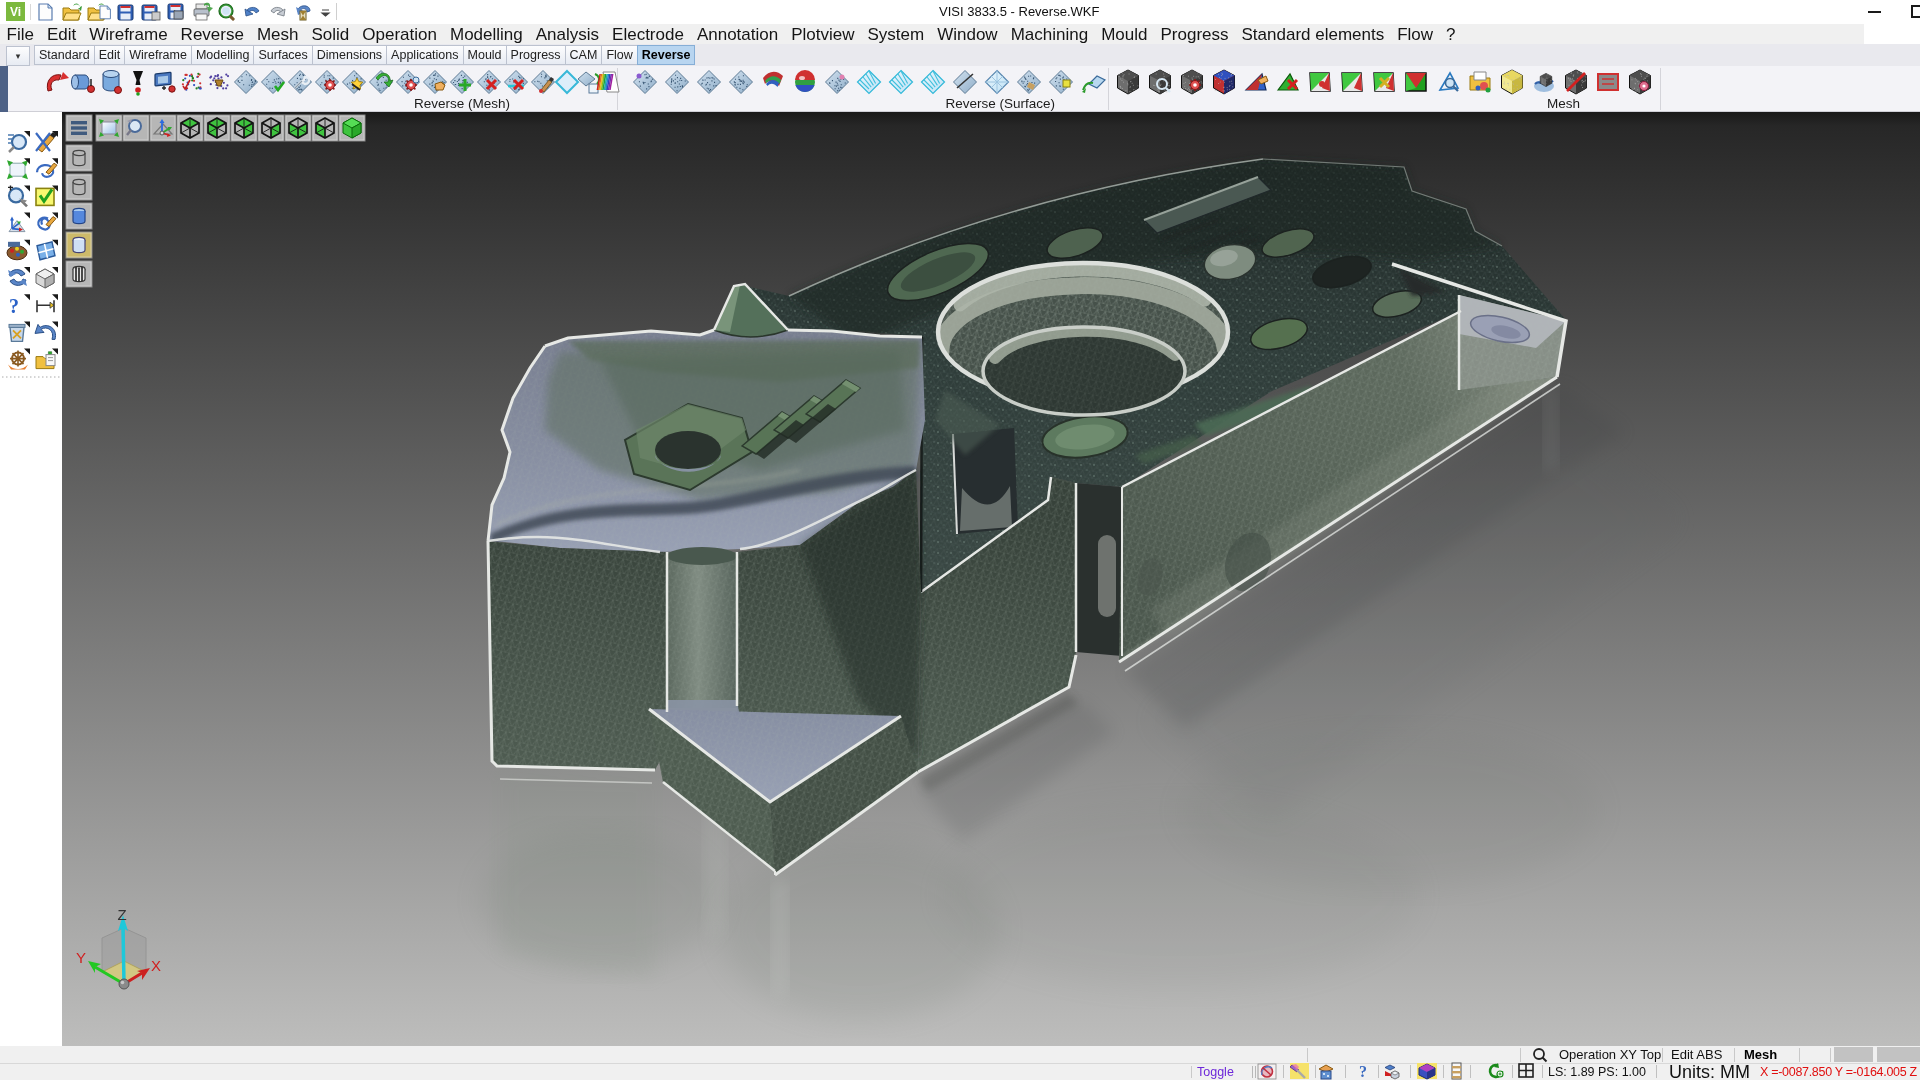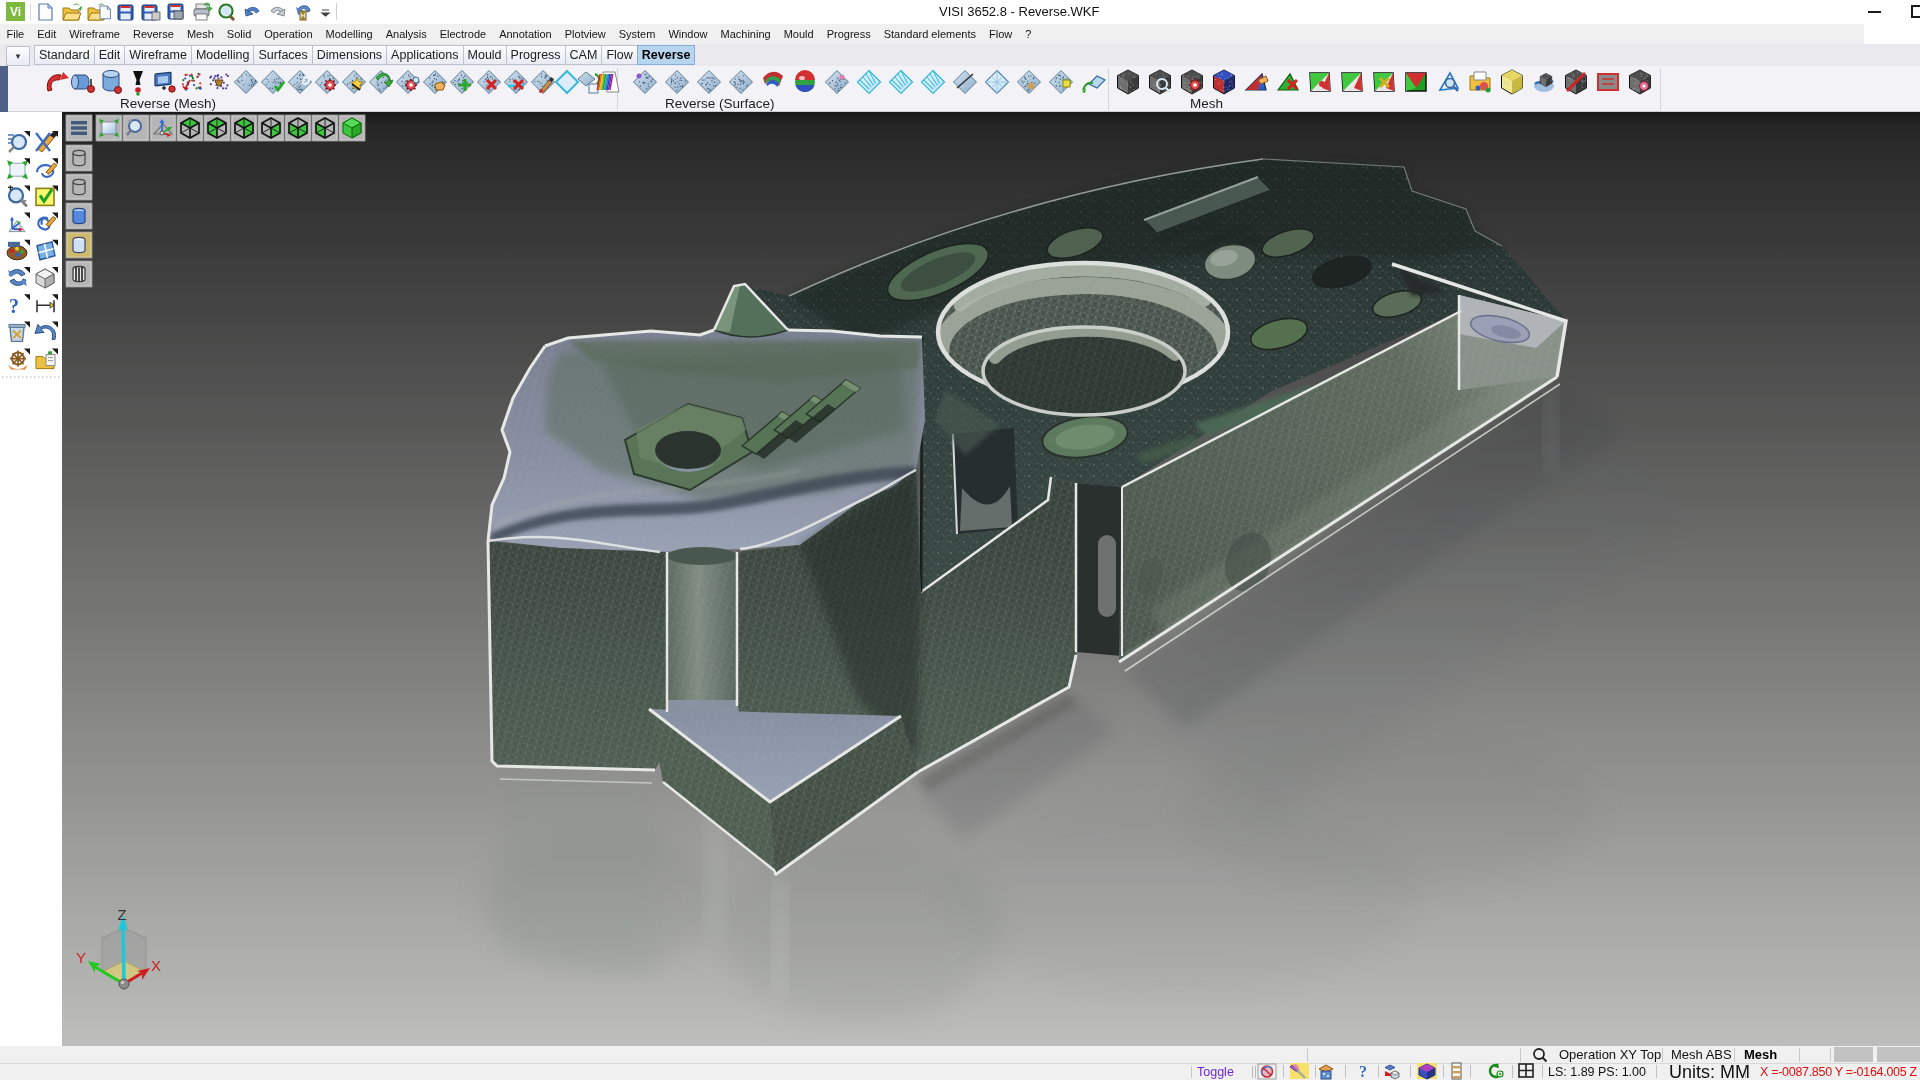--- a/index.html
+++ b/index.html
@@ -1,37 +1,37 @@
 <!DOCTYPE html>
 <html><head><meta charset="utf-8"><style>
 *{margin:0;padding:0;box-sizing:border-box}
 html,body{width:1920px;height:1080px;overflow:hidden;font-family:"Liberation Sans",sans-serif;background:#fff}
 .abs{position:absolute}
 #titlebar{left:0;top:0;width:1920px;height:24px;background:#ffffff}
 #title{left:939px;top:0;font-size:13px;line-height:23px;color:#101010}
-#menubar{left:0;top:24px;width:1864px;height:20px;background:#f0f0f0;font-size:11px;color:#151515;white-space:nowrap}
+#menubar{left:0;top:24px;width:1864px;height:20px;background:#f0f0f0;font-size:17px;color:#151515;white-space:nowrap}
 #menubar span{display:inline-block;padding:0 6.5px;line-height:21px}
 #tabrow{left:0;top:44px;width:1920px;height:22px;background:#e9e9ee;white-space:nowrap}
 .tab{display:inline-block;height:20px;line-height:19px;margin-top:1px;padding:0 4px;font-size:12.5px;color:#222;
  background:linear-gradient(#fdfdfe,#e7ebf3);border:1px solid #bcc2cf;border-right:none}
 .tab.last{border-right:1px solid #bcc2cf}
 .tab.sel{background:#b8d5f0;border:1px solid #86aed6;font-weight:bold;color:#000}
 #ribbon{left:0;top:66px;width:1920px;height:46px;background:#f3f3f7;border-bottom:1px solid #cfcfd6}
-.glabel{position:absolute;top:96px;font-size:13.5px;color:#1c1c1c;text-align:left}
+.glabel{position:absolute;top:96px;font-size:13.5px;color:#1c1c1c;text-align:right}
 .gsep{position:absolute;top:68px;height:42px;width:1px;background:#d4d4da}
 #blueedge{left:0;top:66px;width:8px;height:46px;background:#4d6186}
 #viewport{left:62px;top:112px;width:1858px;height:934px;background:linear-gradient(#191919 0%,#272727 1.5%,#bdbdbc 100%)}
 #statusA{left:0;top:1046px;width:1920px;height:18px;background:#f0f0f0;border-bottom:1px solid #d8d8d8;font-size:14px;color:#111}
 #statusB{left:0;top:1064px;width:1920px;height:16px;background:#f0f0f0;font-size:13.5px;color:#111}
 .vsep{position:absolute;width:1px;background:#c9c9c9}
 svg{position:absolute;overflow:visible}
 </style></head><body>
 
 <div class="abs" id="titlebar"></div>
-<div class="abs" id="title">VISI 3652.8 - Reverse.WKF</div>
+<div class="abs" id="title">VISI 3833.5 - Reverse.WKF</div>
 <svg class="abs" style="left:6px;top:2px" width="340" height="20" viewBox="0 0 340 20">
     <rect x="0" y="0" width="19" height="19" fill="#7cb93e"></rect>
     <text x="9.5" y="14" font-size="12" font-weight="bold" fill="#fff" text-anchor="middle" font-family="Liberation Sans">Vi</text>
     <rect x="24" y="2" width="1" height="16" fill="#d8d8d8"></rect>
     <g transform="translate(33,2) scale(1)">
       <path d="M0 0 h9 l4 4 v12 h-13 z" fill="#fdfdfd" stroke="#5a7db0" stroke-width="1.2"></path>
       <path d="M9 0 l4 4 h-4 z" fill="#cfe0f2" stroke="#5a7db0" stroke-width="1"></path>
     </g>
     <g transform="translate(57,2)">
       <path d="M0 4 h6 l2 2 h8 v10 h-16 z" fill="#f0c040" stroke="#9a7a10" stroke-width="1"></path>
@@ -764,21 +764,21 @@
 <div class="abs" id="statusA"></div>
 <div class="abs" id="statusB"></div>
 <div class="vsep" style="left:1307px;top:1048px;height:14px;background:#c9c9c9"></div>
 <div class="vsep" style="left:1520px;top:1048px;height:14px;background:#c9c9c9"></div>
 <svg class="abs" style="left:1530px;top:1046px" width="22" height="17">
     <circle cx="9" cy="8" r="5" fill="none" stroke="#222" stroke-width="1.8"></circle>
     <path d="M12.5 11.5 l4 4" stroke="#222" stroke-width="2"></path>
   </svg>
 <div class="abs" style="left:1559px;top:1046px;font-size:13px;line-height:17px;color:#111">Operation XY Top</div>
 <div class="vsep" style="left:1662px;top:1048px;height:14px;background:#c9c9c9"></div>
-<div class="abs" style="left:1671px;top:1046px;font-size:13px;line-height:17px;color:#111">Mesh ABS</div>
+<div class="abs" style="left:1671px;top:1046px;font-size:13px;line-height:17px;color:#111">Edit ABS</div>
 <div class="vsep" style="left:1734px;top:1048px;height:14px;background:#c9c9c9"></div>
 <div class="abs" style="left:1744px;top:1046px;font-size:13px;line-height:17px;color:#000;font-weight:bold">Mesh</div>
 <div class="vsep" style="left:1799px;top:1048px;height:14px;background:#c9c9c9"></div>
 <div class="vsep" style="left:1830px;top:1048px;height:14px;background:#c9c9c9"></div>
 <div class="abs" style="left:1834px;top:1047px;width:39px;height:15px;background:#c2c2c2"></div>
 <div class="abs" style="left:1877px;top:1047px;width:43px;height:15px;background:#c2c2c2"></div>
 <div class="vsep" style="left:1191px;top:1066px;height:12px;background:#c9c9c9"></div>
 <div class="vsep" style="left:1252px;top:1066px;height:12px;background:#b8b8b8"></div>
 <div class="vsep" style="left:1255px;top:1066px;height:12px;background:#b8b8b8"></div>
 <div class="abs" style="left:1197px;top:1064px;font-size:12.5px;line-height:17px;color:#6d28d9">Toggle</div>

